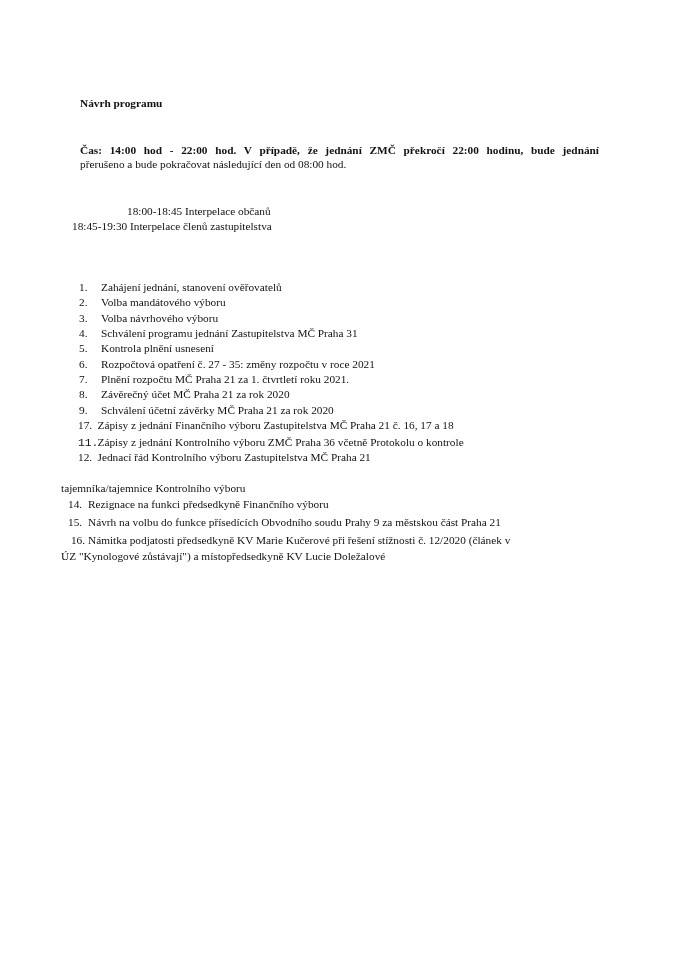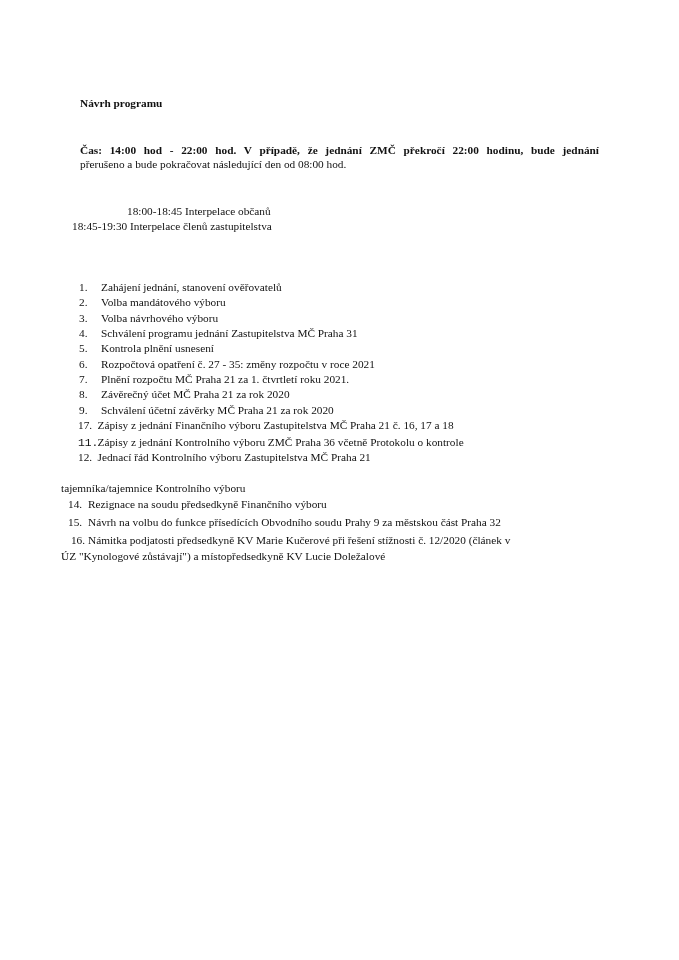--- a/index.html
+++ b/index.html
@@ -52,17 +52,17 @@
     <div class="ln" style="top: 325.8px; left: 79px;"><span class="num" style="width: 22px;">4.</span><span>Schválení programu jednání Zastupitelstva MČ Praha 31</span></div>
     <div class="ln" style="top: 341.1px; left: 79px;"><span class="num" style="width: 22px;">5.</span><span>Kontrola plnění usnesení</span></div>
     <div class="ln" style="top: 356.5px; left: 79px;"><span class="num" style="width: 22px;">6.</span><span>Rozpočtová opatření č. 27 - 35: změny rozpočtu v roce 2021</span></div>
     <div class="ln" style="top: 371.7px; left: 79px;"><span class="num" style="width: 22px;">7.</span><span>Plnění rozpočtu MČ Praha 21 za 1. čtvrtletí roku 2021.</span></div>
     <div class="ln" style="top: 386.9px; left: 79px;"><span class="num" style="width: 22px;">8.</span><span>Závěrečný účet MČ Praha 21 za rok 2020</span></div>
     <div class="ln" style="top: 402.8px; left: 79px;"><span class="num" style="width: 22px;">9.</span><span>Schválení účetní závěrky MČ Praha 21 za rok 2020</span></div>
     <div class="ln" style="top: 418.2px; left: 78px;"><span class="num" style="width: 19.5px;">17.</span><span>Zápisy z jednání Finančního výboru Zastupitelstva MČ Praha 21 č. 16, 17 a 18</span></div>
     <div class="ln" style="top: 434.5px; left: 78px;"><span class="num" style="width: 19.5px; font-family: Liberation Mono, monospace;">11.</span><span>Zápisy z jednání Kontrolního výboru ZMČ Praha 36 včetně Protokolu o kontrole</span></div>
     <div class="ln" style="top: 449.7px; left: 78px;"><span class="num" style="width: 19.5px;">12.</span><span>Jednací řád Kontrolního výboru Zastupitelstva MČ Praha 21</span></div>
     <div class="ln" style="top: 481.3px; left: 61px;">tajemníka/tajemnice Kontrolního výboru</div>
-    <div class="ln" style="top: 497.2px; left: 68px;"><span class="num" style="width: 20px;">14.</span><span>Rezignace na soudu předsedkyně Finančního výboru</span></div>
-    <div class="ln" style="top: 514.8px; left: 68px;"><span class="num" style="width: 20px;">15.</span><span>Návrh na volbu do funkce přísedících Obvodního soudu Prahy 9 za městskou část Praha 32</span></div>
+    <div class="ln" style="top: 497.2px; left: 68px;"><span class="num" style="width: 20px;">14.</span><span>Rezignace na funkci předsedkyně Finančního výboru</span></div>
+    <div class="ln" style="top: 514.8px; left: 68px;"><span class="num" style="width: 20px;">15.</span><span>Návrh na volbu do funkce přísedících Obvodního soudu Prahy 9 za městskou část Praha 21</span></div>
     <div class="ln" style="top: 532.5px; left: 68px;"><span class="num" style="width: 20px; text-align: center;">16.</span><span>Námitka podjatosti předsedkyně KV Marie Kučerové při řešení stížnosti č. 12/2020 (článek v</span></div>
     <div class="ln" style="top: 549px; left: 61px;">ÚZ "Kynologové zůstávají") a místopředsedkyně KV Lucie Doležalové</div>
   </div>
 
 </body></html>

